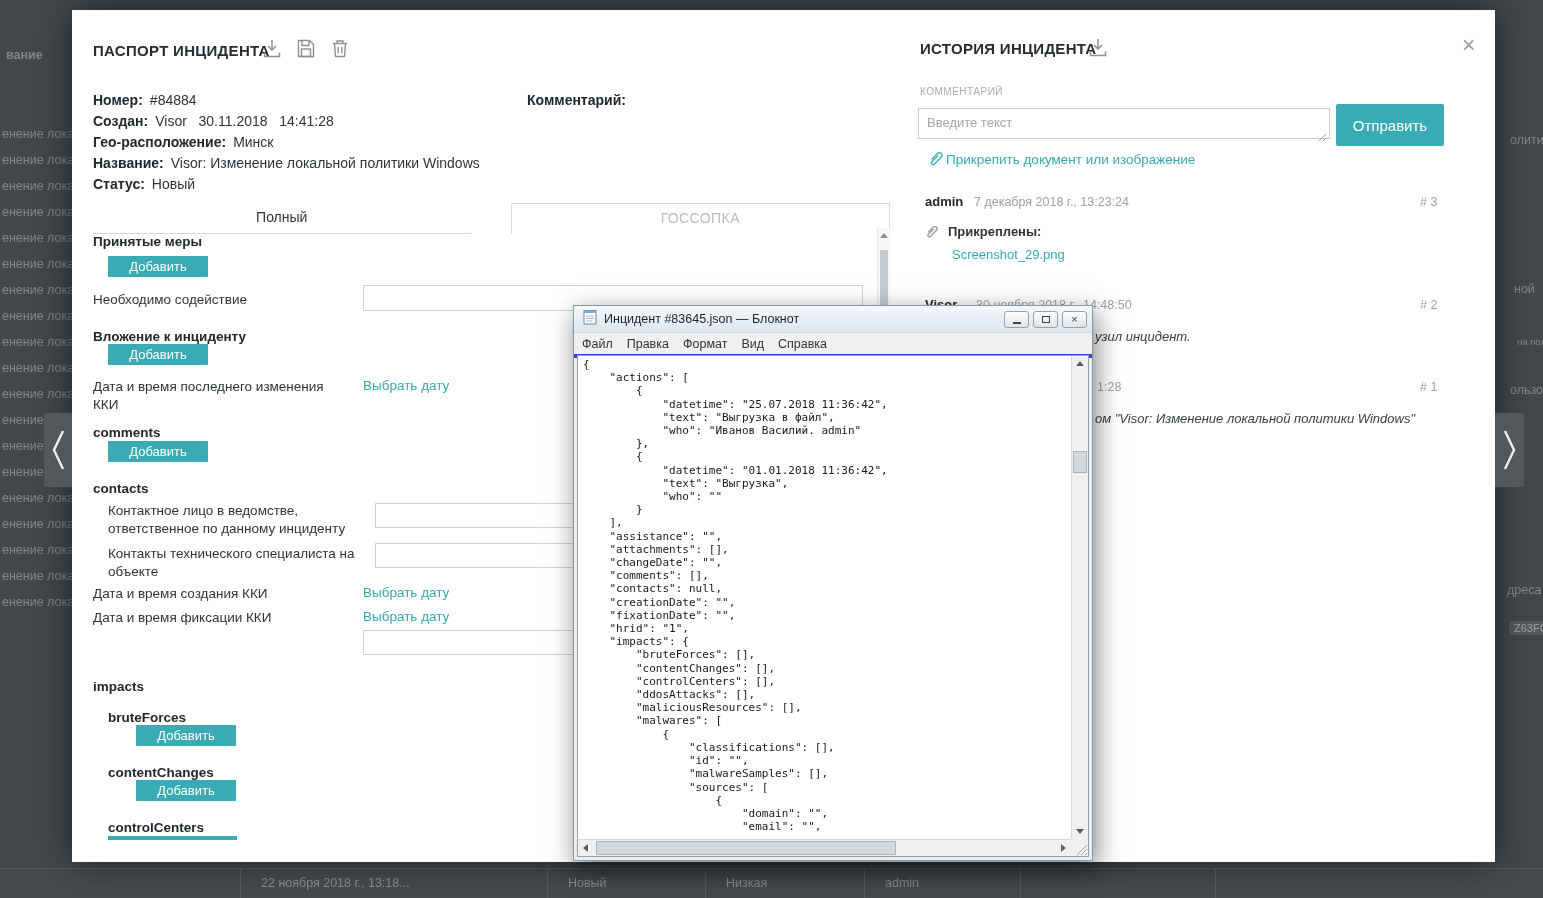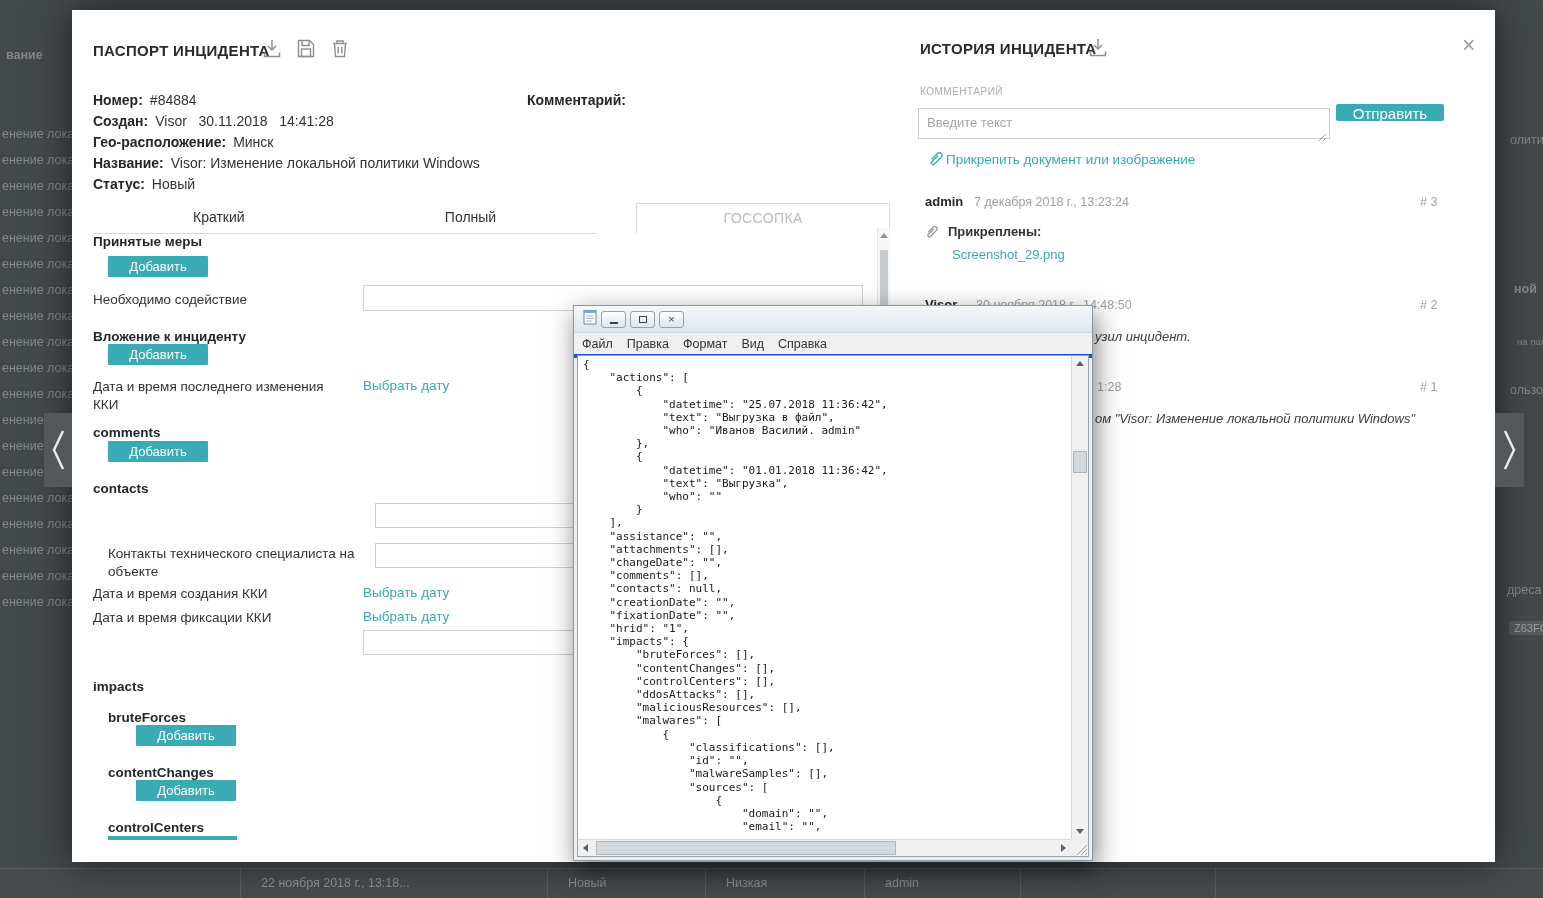--- a/index.html
+++ b/index.html
@@ -37,21 +37,21 @@
   .tri-up-sm{width:0;height:0;border-left:4px solid transparent;border-right:4px solid transparent;
              border-bottom:5px solid #8d9396;margin:5px auto 0 auto;}
   
   .hmeta{font-size:12.5px;color:#9ba1a4;white-space:nowrap;}
   .hauthor{font-size:13px;font-weight:bold;color:#22282c;white-space:nowrap;}
   .hnum{font-size:12.5px;color:#9ba1a4;}
   .hital{font-size:13px;font-style:italic;color:#3a4044;white-space:nowrap;}
   .comment-box{position:absolute;left:846px;top:98px;width:412px;height:31px;box-sizing:border-box;
                border:1px solid #c9cdcf;resize:none;font-family:inherit;font-size:13px;padding:6px 8px;color:#2e3438;}
   .comment-box::placeholder{color:#a0a6a9;}
-  .btn-send{position:absolute;left:1264px;top:94px;width:108px;height:17px;background:#3aabb4;color:#fff;
+  .btn-send{position:absolute;left:1264px;top:94px;width:108px;height:42px;background:#3aabb4;color:#fff;
             border:none;font-family:inherit;font-size:15px;cursor:pointer;border-radius:2px;}
   .xclose{position:absolute;left:1390px;top:24px;font-size:23px;color:#9aa0a3;cursor:pointer;line-height:1;}
   
   .nav-arrow{position:absolute;width:28px;height:74px;background:#54585b;display:flex;align-items:center;
              justify-content:center;cursor:pointer;z-index:12;}
   
   .notepad{position:absolute;left:573px;top:305px;width:520px;height:556px;background:#ebeef1;
            border:1px solid #8f979e;box-shadow:3px 8px 24px rgba(0,0,0,.5);z-index:50;box-sizing:border-box;}
   .np-title{height:26px;display:flex;align-items:center;padding:0 5px 0 9px;
             background:linear-gradient(#f4f8fb,#dde6ee);border-bottom:1px solid #cfd6dc;}
@@ -101,21 +101,21 @@
       <div class="bg-frag" style="left: 2px; top: 387px;">енение лока</div>
       <div class="bg-frag" style="left: 2px; top: 413px;">енение лока</div>
       <div class="bg-frag" style="left: 2px; top: 439px;">енение лока</div>
       <div class="bg-frag" style="left: 2px; top: 465px;">енение лока</div>
       <div class="bg-frag" style="left: 2px; top: 491px;">енение лока</div>
       <div class="bg-frag" style="left: 2px; top: 517px;">енение лока</div>
       <div class="bg-frag" style="left: 2px; top: 543px;">енение лока</div>
       <div class="bg-frag" style="left: 2px; top: 569px;">енение лока</div>
       <div class="bg-frag" style="left: 2px; top: 595px;">енение лока</div>
       <div class="bg-frag" style="left: 1510px; top: 133px;">олити</div>
-      <div class="bg-frag" style="left: 1514px; top: 282px; font-weight: bold;">ной</div>
+      <div class="bg-frag" style="left: 1514px; top: 282px;">ной</div>
       <div class="bg-frag" style="left: 1517px; top: 336px; font-size: 9.5px;">на пол</div>
       <div class="bg-frag" style="left: 1510px; top: 383px;">ользов</div>
       <div class="bg-frag" style="left: 1507px; top: 583px;">дреса у</div>
       <div class="bg-frag boxed" style="left: 1509px; top: 621px;">Z63FC</div>
     </div>
   <div class="bottom-row">
     <div class="bottom-cell" style="width:240px;"></div>
     <div class="bottom-cell" style="width:307px;">22 ноября 2018 г., 13:18...</div>
     <div class="bottom-cell" style="width:158px;">Новый</div>
     <div class="bottom-cell" style="width:159px;">Низкая</div>
@@ -154,21 +154,20 @@
 
   <div class="abs fieldrow" style="left:21px;top:82px;"><b>Номер:</b><span>#84884</span></div>
   <div class="abs fieldrow" style="left:21px;top:103px;"><b>Создан:</b><span>Visor   30.11.2018   14:41:28</span></div>
   <div class="abs fieldrow" style="left:21px;top:124px;"><b>Гео-расположение:</b><span>Минск</span></div>
   <div class="abs fieldrow" style="left:21px;top:145px;"><b>Название:</b><span>Visor: Изменение локальной политики Windows</span></div>
   <div class="abs fieldrow" style="left:21px;top:166px;"><b>Статус:</b><span>Новый</span></div>
 
   <div class="abs fieldrow" style="left:455px;top:82px;"><b>Комментарий:</b></div>
 
   <div class="tabs">
-    <div class="tab">Краткий</div>
     <div class="tab">Полный</div>
     <div class="tab active">ГОССОПКА</div>
   </div>
 
   <div class="abs sec" style="left:21px;top:224px;">Принятые меры</div>
   <button class="btn-add" style="left:36px;top:246px;">Добавить</button>
 
   <div class="abs lbl" style="left:21px;top:281px;">Необходимо содействие</div>
   <input class="inp" style="left: 291px; top: 275px; width: 500px;">
 
@@ -176,20 +175,21 @@
   <button class="btn-add" style="left:36px;top:334px;">Добавить</button>
 
   <div class="abs lbl" style="left:21px;top:368px;width:255px;">Дата и время последнего изменения ККИ</div>
   <span class="abs link" style="left:291px;top:368px;">Выбрать дату</span>
 
   <div class="abs sec" style="left:21px;top:415px;">comments</div>
   <button class="btn-add" style="left:36px;top:431px;">Добавить</button>
 
   <div class="abs sec" style="left:21px;top:471px;">contacts</div>
 
+  <div class="abs lbl" style="left:36px;top:492px;width:258px;">Контактное лицо в ведомстве, ответственное по данному инциденту</div>
   <input class="inp" style="left: 303px; top: 493px; width: 488px; height: 25px;">
 
   <div class="abs lbl" style="left:36px;top:535px;width:258px;">Контакты технического специалиста на объекте</div>
   <input class="inp" style="left: 303px; top: 533px; width: 488px; height: 25px;">
 
   <div class="abs lbl" style="left:21px;top:575px;">Дата и время создания ККИ</div>
   <span class="abs link" style="left:291px;top:575px;">Выбрать дату</span>
 
   <div class="abs lbl" style="left:21px;top:599px;">Дата и время фиксации ККИ</div>
   <span class="abs link" style="left:291px;top:599px;">Выбрать дату</span>
@@ -272,20 +272,21 @@
 
 <div class="notepad">
   <div class="np-title">
     <span>
       <svg width="14" height="16" viewBox="0 0 14 16">
         <rect x="1" y="1.5" width="12" height="13.5" fill="#ffffff" stroke="#7d838a" stroke-width="1"></rect>
         <rect x="1" y="1.5" width="12" height="2.5" fill="#7da7d9"></rect>
         <path d="M3 7 h8 M3 9.5 h8 M3 12 h6" stroke="#9db6d4" stroke-width="1"></path>
       </svg>
     </span>
+    <span class="np-title-text">Инцидент #83645.json — Блокнот</span>
     <span class="np-btn">
         <i class="glyph-min"></i>
       </span>
     <span class="np-btn">
         <i class="glyph-max"></i>
       </span>
     <span class="np-btn">×</span>
   </div>
   <div class="np-menu">
     <span>Файл</span>

